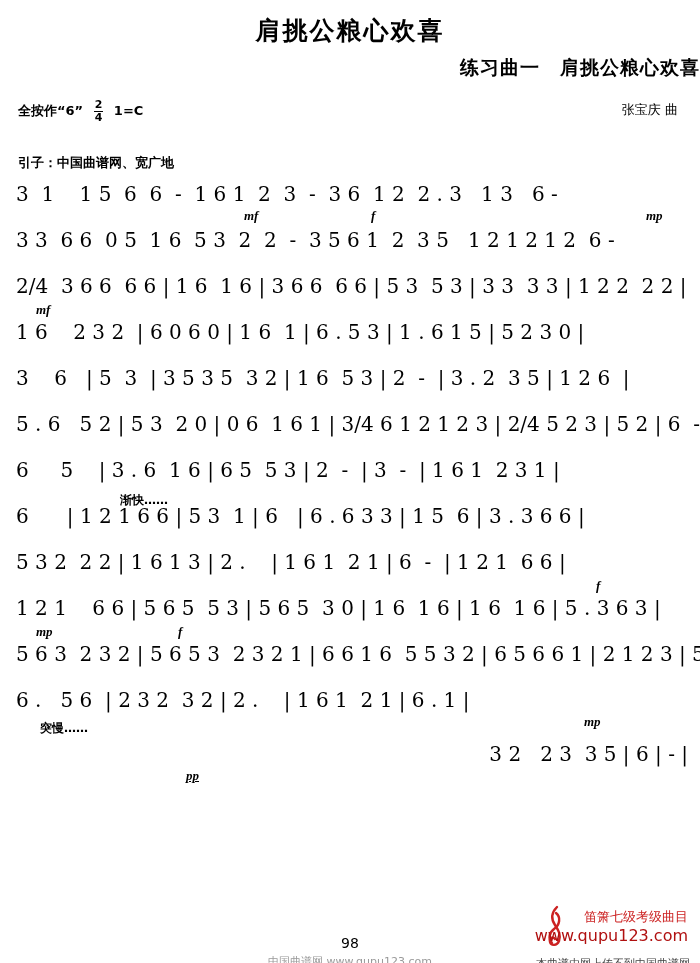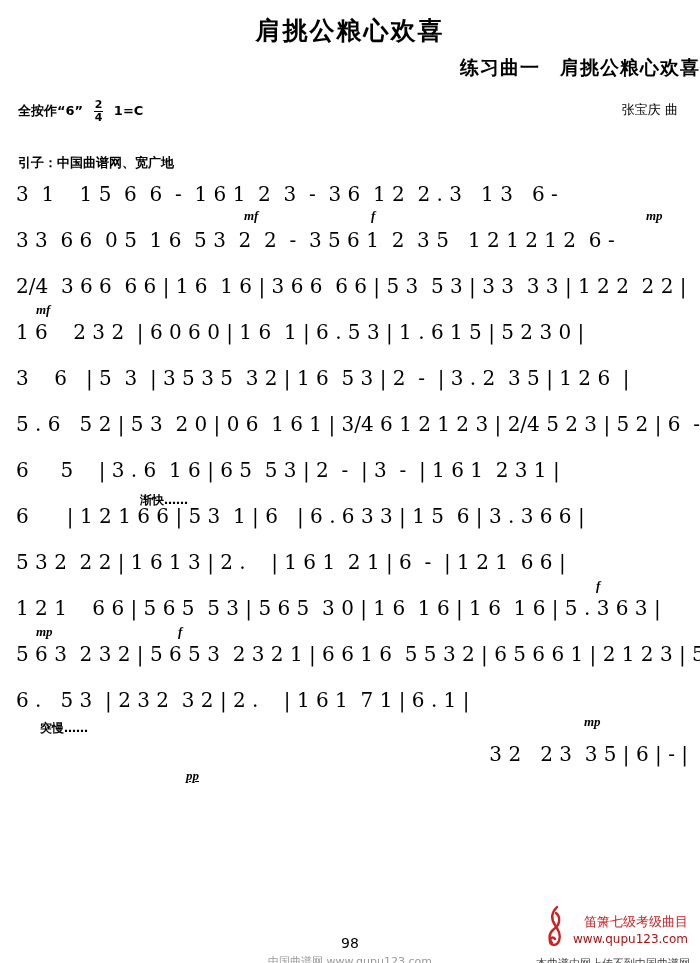--- a/index.html
+++ b/index.html
@@ -134,21 +134,21 @@
     right: 12px;
     bottom: 30px;
     font-size: 13px;
     color: #cc2222;
     font-family: "DejaVu Sans", sans-serif;
     text-align: right;
     line-height: 1.35;
   }
   .watermark .wm-sub {
     color: #b01010;
-    font-size: 12px;
+    font-size: 16px;
   }
   .wm-logo {
     position: absolute;
     right: 128px;
     bottom: 28px;
     width: 30px;
     height: 44px;
   }
   .center-watermark {
     position: absolute;
@@ -211,42 +211,42 @@
 
     <div class="staff-line">
       <div class="notes">5 . 6   5 2 | 5 3  2 0 | 0 6  1 6 1 | 3/4 6 1 2 1 2 3 | 2/4 5 2 3 | 5 2 | 6  -</div>
     </div>
 
     <div class="staff-line">
       <div class="notes">6     5    | 3 . 6  1 6 | 6 5  5 3 | 2  -  | 3  -  | 1 6 1  2 3 1 |</div>
     </div>
 
     <div class="staff-line">
-      <div class="lyric-mark" style="left:140px; top:-4px;">渐快……</div>
+      <div class="lyric-mark" style="left:120px; top:-4px;">渐快……</div>
       <div class="notes">6      | 1 2 1 6 6 | 5 3  1 | 6   | 6 . 6 3 3 | 1 5  6 | 3 . 3 6 6 |</div>
     </div>
 
     <div class="staff-line">
       <div class="notes">5 3 2  2 2 | 1 6 1 3 | 2 .    | 1 6 1  2 1 | 6  -  | 1 2 1  6 6 |</div>
       <div class="dyn" style="left:596px; top:36px;">f</div>
     </div>
 
     <div class="staff-line">
       <div class="notes">1 2 1    6 6 | 5 6 5  5 3 | 5 6 5  3 0 | 1 6  1 6 | 1 6  1 6 | 5 . 3 6 3 |</div>
       <div class="dyn" style="left:36px; top:36px;">mp</div>
       <div class="dyn" style="left:178px; top:36px;">f</div>
     </div>
 
 
     <div class="staff-line">
       <div class="notes">5 6 3  2 3 2 | 5 6 5 3  2 3 2 1 | 6 6 1 6  5 5 3 2 | 6 5 6 6 1 | 2 1 2 3 | 5 6 3 |</div>
     </div>
 
     <div class="staff-line">
-      <div class="notes">6 .   5 3  | 2 3 2  3 2 | 2 .    | 1 6 1  7 1 | 6 . 1 |</div>
+      <div class="notes">6 .   5 6  | 2 3 2  3 2 | 2 .    | 1 6 1  2 1 | 6 . 1 |</div>
       <div class="dyn" style="left:584px; top:34px;">mp</div>
     </div>
 
     <div class="staff-line">
       <div class="lyric-mark" style="left:0; top:-6px;margin-left:40px;">突慢……</div>
       <div class="notes" style="top:16px;text-align:right;">3 2   2 3  3 5 | 6 | - |</div>
       <div class="dyn" style="left:186px; top:42px;text-decoration:underline;">pp</div>
     </div>
 
   </div>

